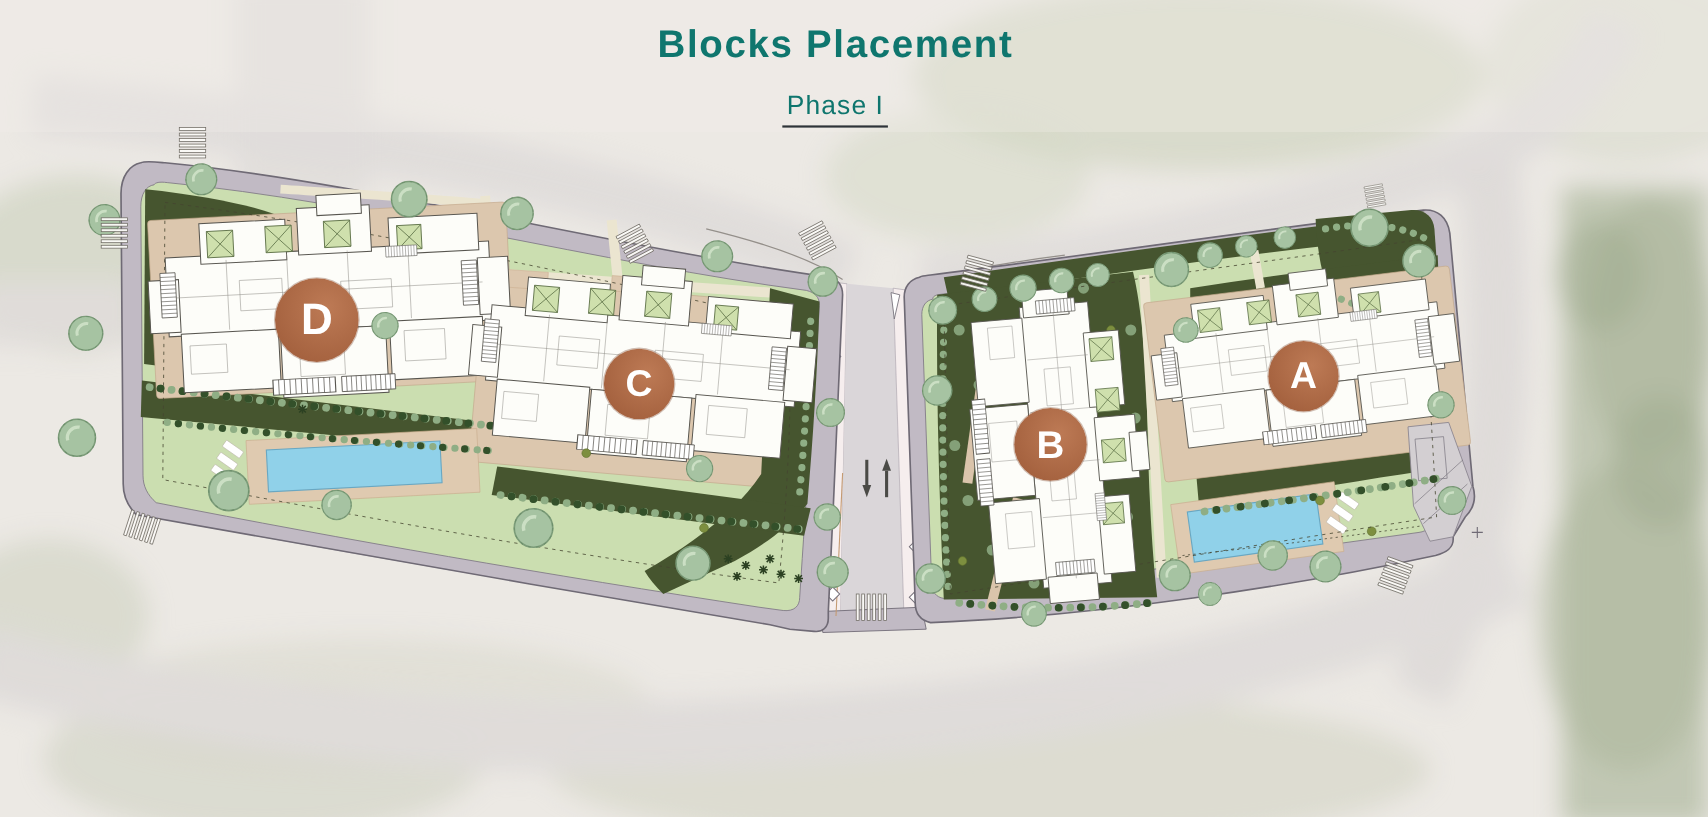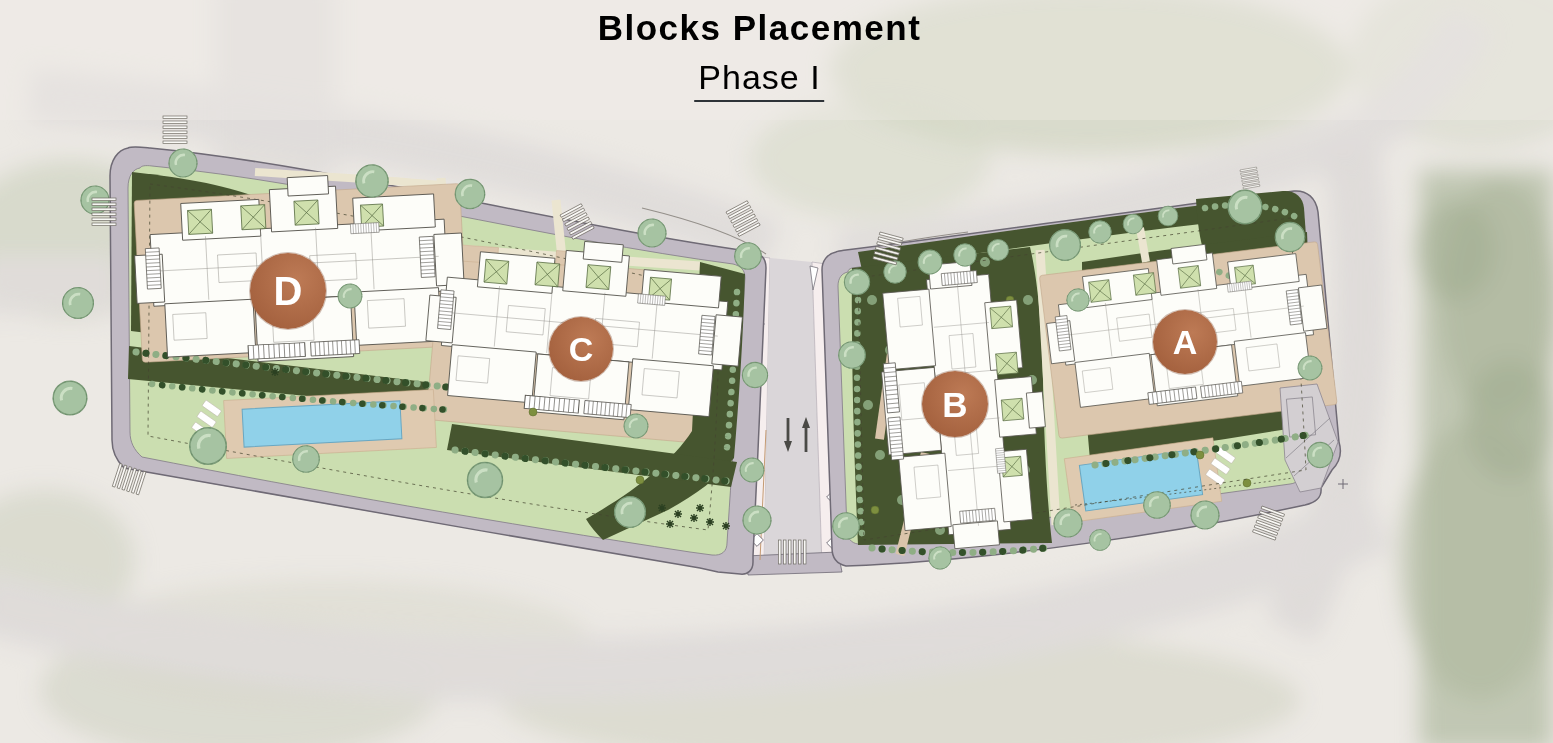--- a/index.html
+++ b/index.html
@@ -1,23 +1,23 @@
 <!DOCTYPE html>
 <html><head>
 <meta charset="utf-8">
 <style>
   html,body{margin:0;padding:0;background:#e9e6e1;}
   .stage{position:relative;width:1553px;height:743px;overflow:hidden;
          font-family:"Liberation Sans",sans-serif;background:#e9e6e1;}
   .stage svg{position:absolute;left:0;top:0;}
   .blurlayer{filter:blur(11px);}
-  .title-wrap{position:absolute;top:8px;left:calc(50% - 17px);transform:translateX(-50%);
-              text-align:center;z-index:30;color:#000000;}
+  .title-wrap{position:absolute;top:21px;left:calc(50% - 17px);transform:translateX(-50%);
+              text-align:center;z-index:30;color:#0f766e;}
   .title-wrap h1{margin:0;font-size:35px;font-weight:600;letter-spacing:1.5px;}
-  .subtitle{display:inline-block;margin-top:10px;font-size:34px;font-weight:400;
+  .subtitle{display:inline-block;margin-top:22px;font-size:24px;font-weight:400;
             letter-spacing:1px;border-bottom:2px solid #2e3338;padding:0 4px 3px;text-align:right;}
   .badge{position:absolute;border-radius:50%;display:flex;align-items:center;justify-content:center;
          color:#fff;font-weight:700;transform:translate(-50%,-50%);z-index:20;cursor:pointer;
          background:radial-gradient(circle at 62% 35%, #bd7a55, #a5623f 75%);
          box-shadow:0 0 0 1px rgba(120,70,45,.35);}
   .badge span{line-height:1;}
 </style>
 </head>
 <body>
 

